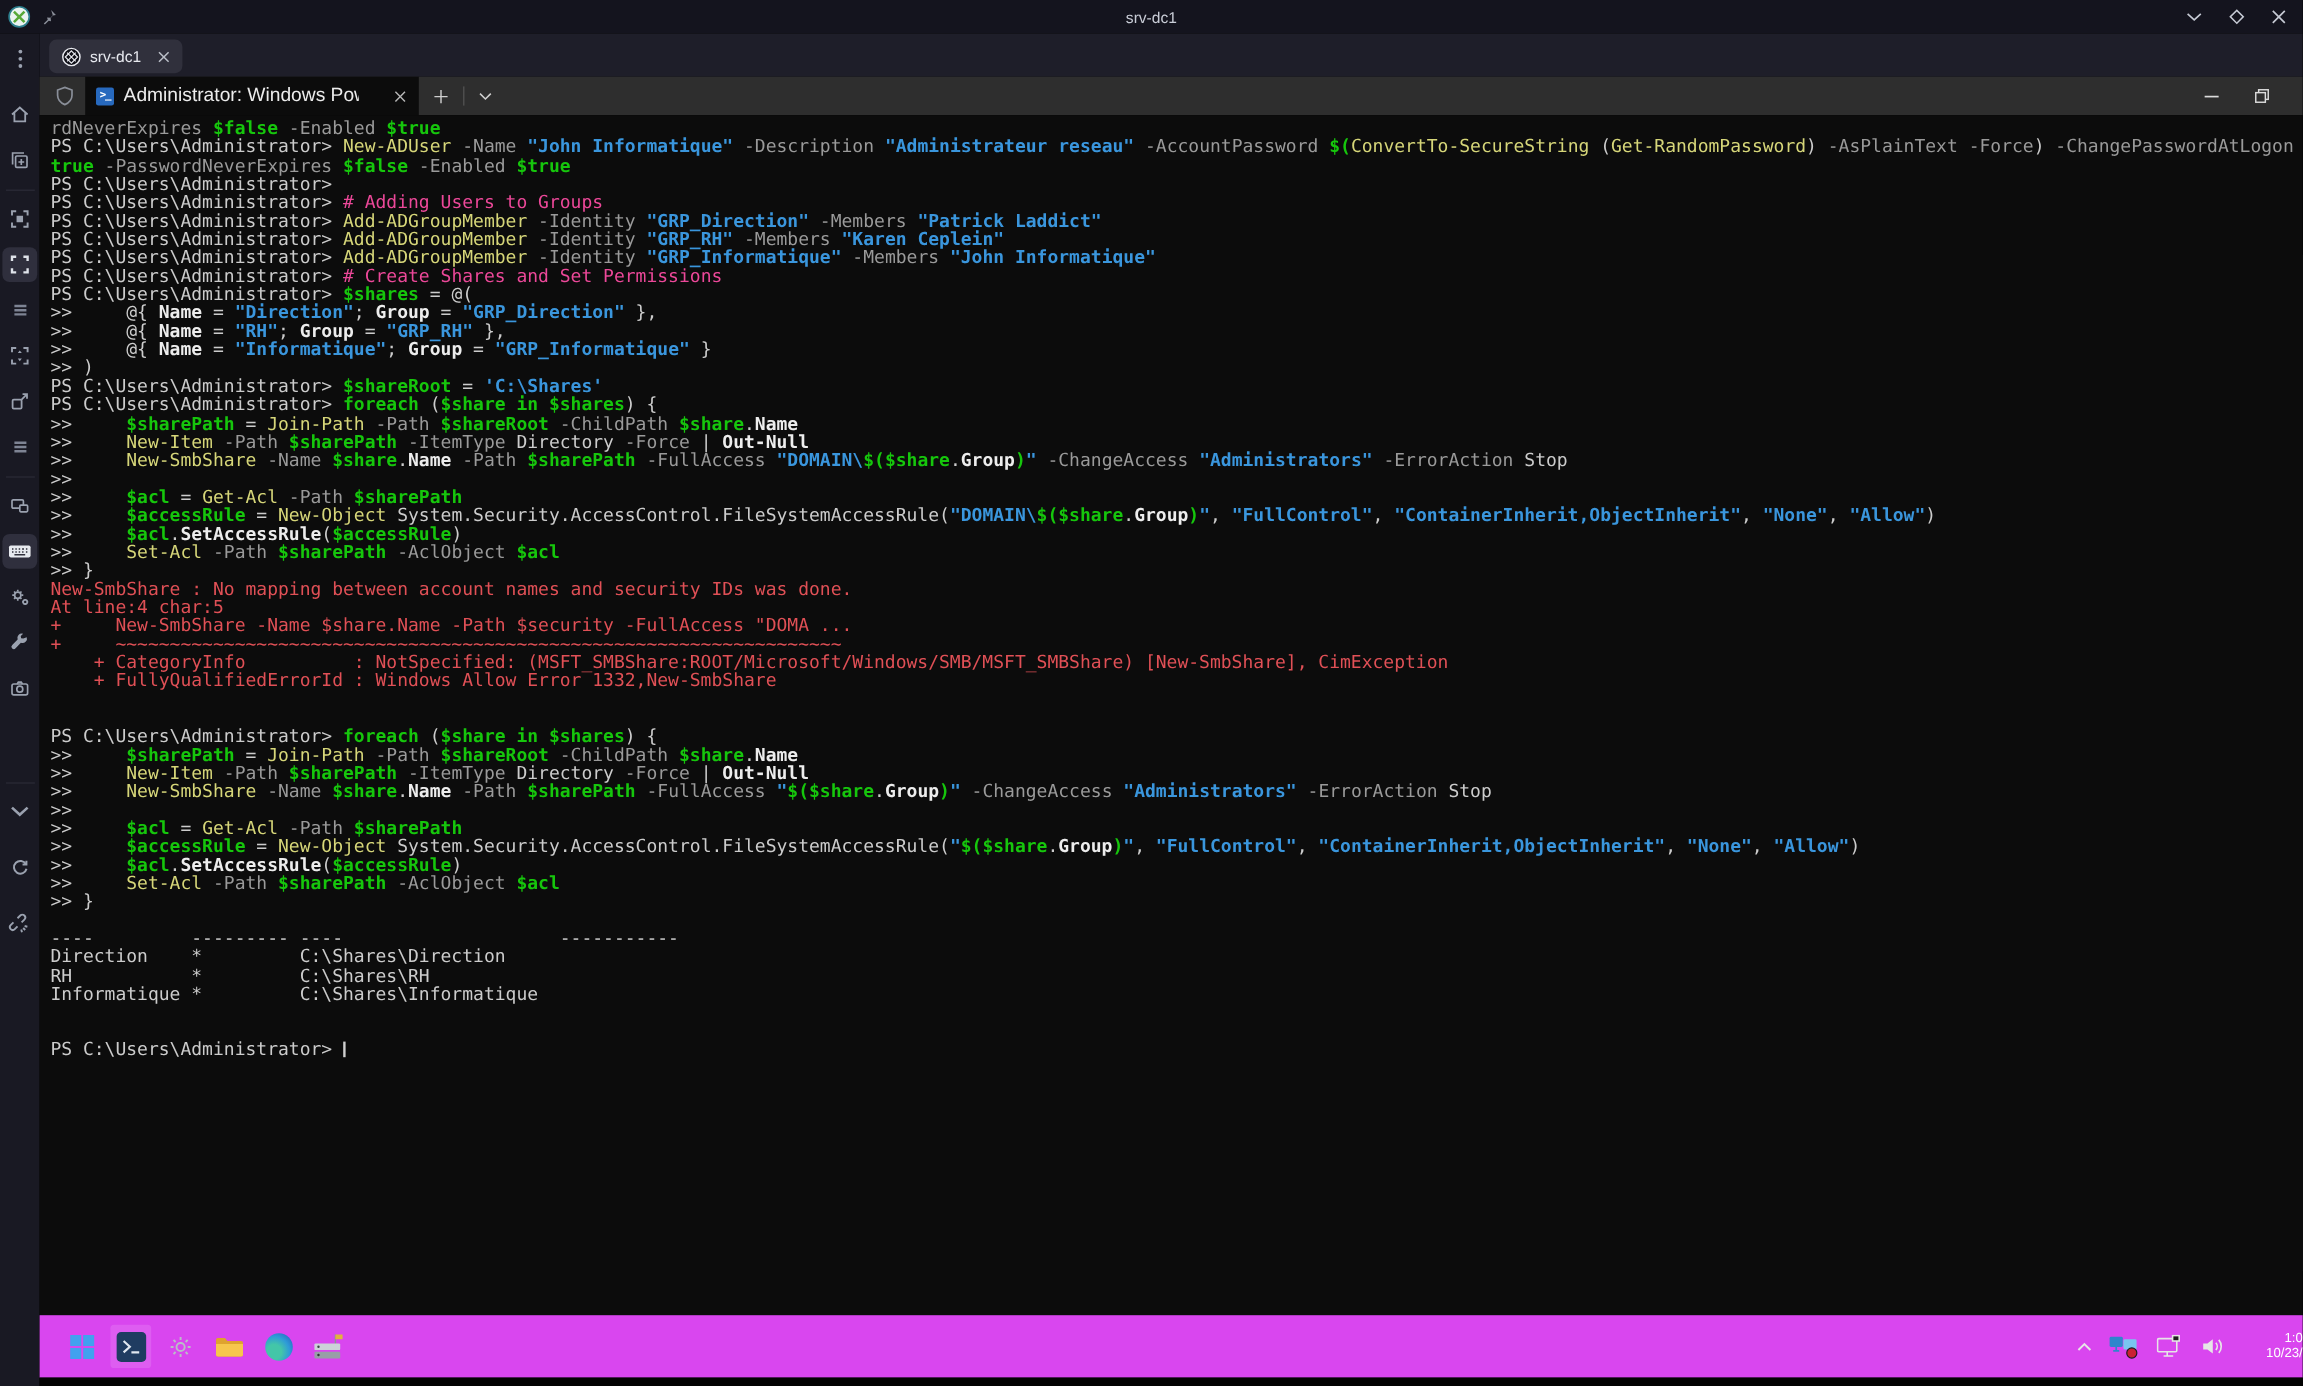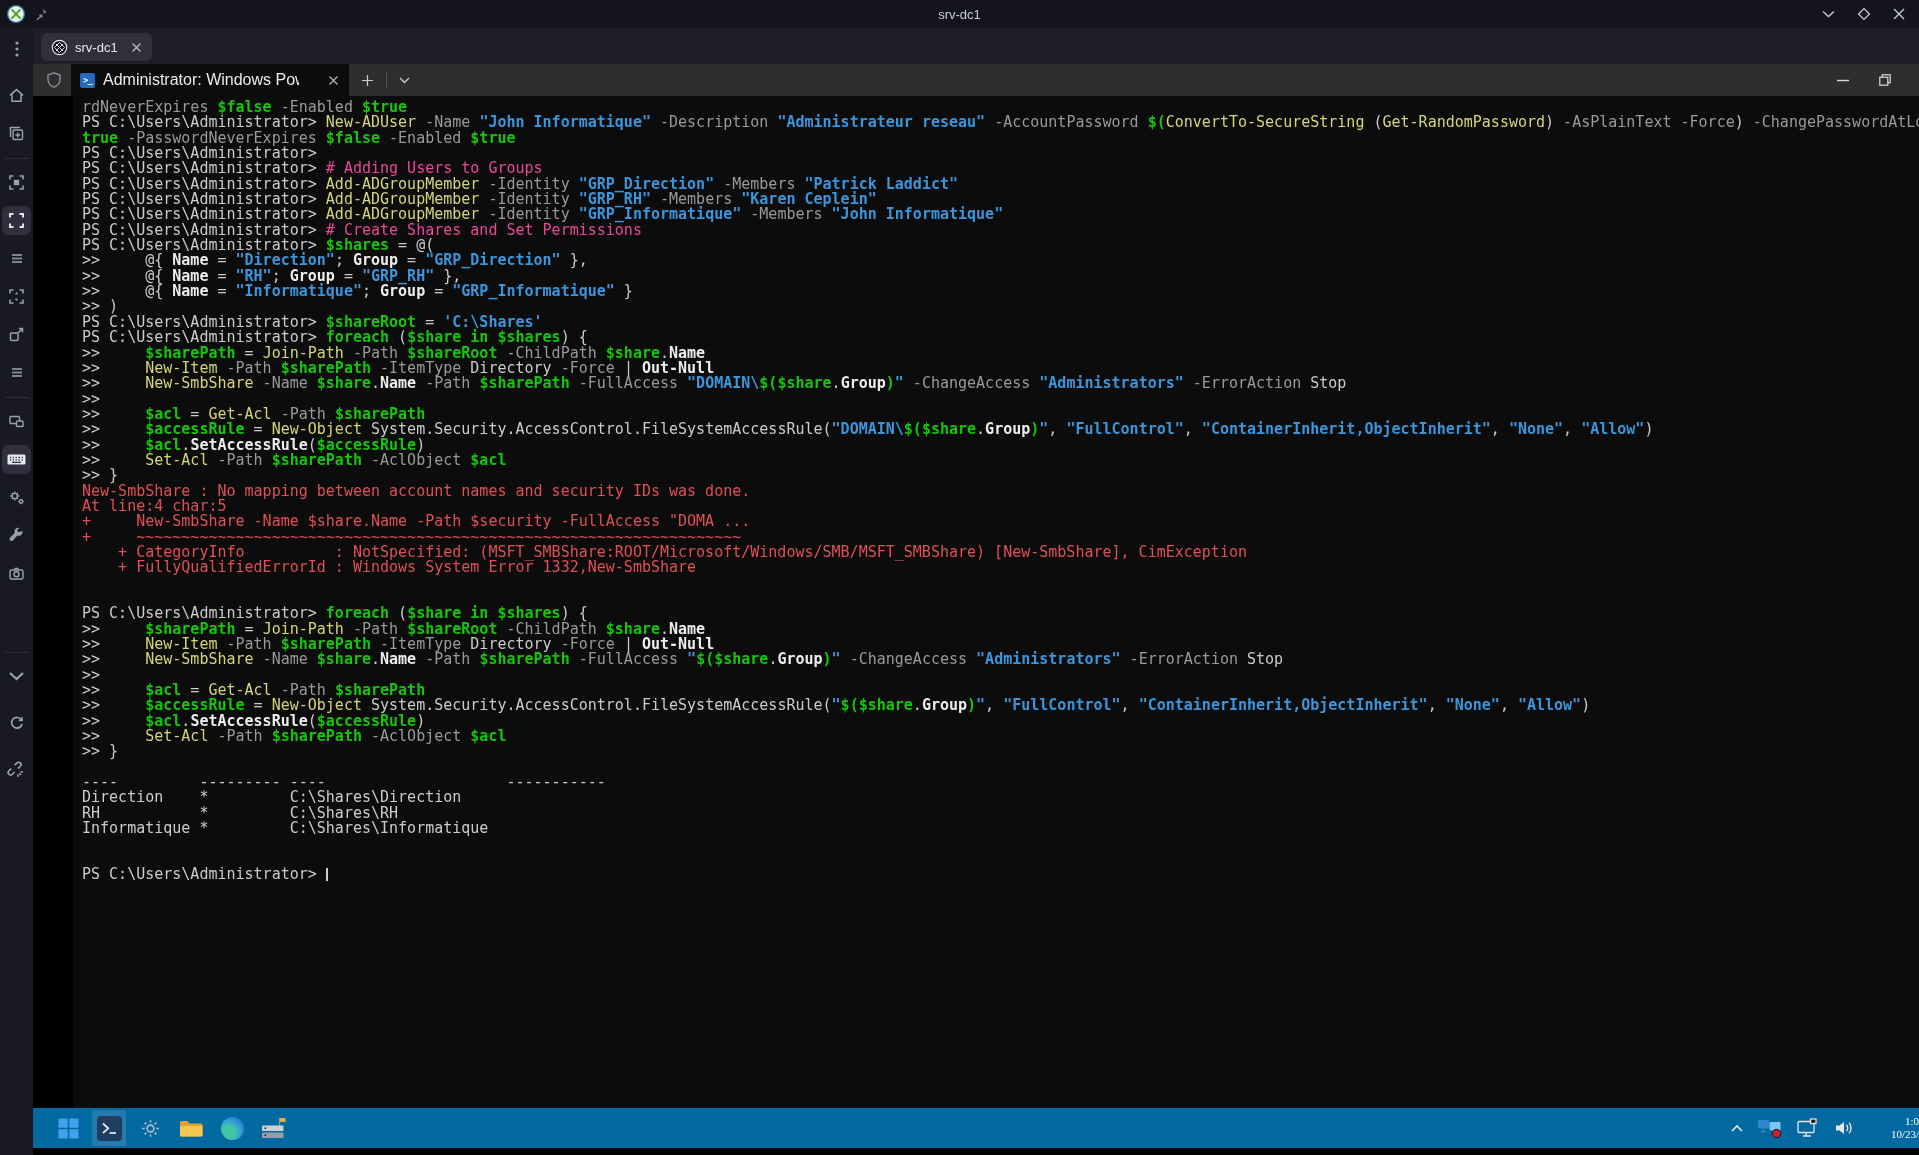--- a/index.html
+++ b/index.html
@@ -28,34 +28,34 @@
   .termbar { position:absolute; left:33px; top:64px; right:0; height:32px; background:#2e2e2e; display:flex; align-items:center; }
   .shield { margin:0 8px 0 12px; display:flex; }
   .ttab { height:32px; background:#0c0c0c; display:flex; align-items:center; gap:8px; padding:0 10px 0 9px; min-width:278px; }
   .psicon { width:15px; height:15px; background:#2769be; border-radius:2px; color:#fff; font-family:"DejaVu Sans Mono",monospace; font-size:9px; font-weight:bold; line-height:15px; text-align:center; letter-spacing:-1px; }
   .ttab-title { color:#ececec; font-size:16px; white-space:nowrap; max-width:196px; overflow:hidden; }
   .ttab-close { margin-left:auto; display:flex; }
   .tbar-btn { margin-left:12px; display:flex; align-items:center; }
   .tbar-sep { width:1px; height:16px; background:#555; margin-left:12px; }
   .term-controls { margin-left:auto; display:flex; align-items:center; gap:30px; padding-right:28px; }
 
-  .termbody { position:absolute; left:33px; top:96px; right:0; bottom:47px; background:#0c0c0c; padding:4px 0 0 9px; overflow:hidden;margin-left:40px; }
+  .termbody { position:absolute; left:33px; top:96px; right:0; bottom:47px; background:#0c0c0c; padding:4px 0 0 9px; overflow:hidden; }
   .tline { white-space:pre; height:15.35px; line-height:15.35px; font-family:"DejaVu Sans Mono",monospace; font-size:15px; }
   .c-d  { color:#cccccc; }
   .c-w  { color:#ededed; font-weight:bold; }
   .c-cmd{ color:#d6d679; font-weight:normal; }
   .c-p  { color:#9a9a9a; }
   .c-s  { color:#3a96dd; font-weight:bold; }
   .c-v  { color:#16c60c; font-weight:bold; }
   .c-cm { color:#ec4899; }
   .c-e  { color:#e05056; }
   .c-cursor { display:inline-block; width:2px; height:13px; background:#cfcfcf; vertical-align:-2px; }
 
   
-  .taskbar { position:absolute; left:33px; right:0; bottom:7px; height:40px; background:#0369a1; display:flex; align-items:center;font-family:Liberation Serif, serif; }
+  .taskbar { position:absolute; left:33px; right:0; bottom:7px; height:52px; background:#d946ef; display:flex; align-items:center; }
   .task-apps { display:flex; align-items:center; gap:7px; padding-left:18px; }
   .task-btn { width:34px; height:36px; display:flex; align-items:center; justify-content:center; border-radius:3px; }
   .task-btn.active { background:rgba(255,255,255,.13); }
   .folder { position:relative; width:25px; height:19px; }
   .edge-circle { width:23px; height:23px; border-radius:50%; background:radial-gradient(circle at 32% 68%, #43c6a8 0 28%, #2e9bd8 58%, #2456b9 100%); }
   .tray { margin-left:auto; display:flex; align-items:center; gap:13px; padding-right:0; }
   .tray-clock { width:50px; overflow:hidden; text-align:right; color:#fff; font-size:11px; line-height:13px; white-space:nowrap; }
   .bottomstrip { position:absolute; left:33px; right:0; bottom:0; height:7px; background:#020202; }
 
   svg { display:block; }
@@ -288,21 +288,21 @@
       <div class="tline"><span class="c-d">&gt;&gt;     </span><span class="c-v">$acl</span><span class="c-d"> = </span><span class="c-cmd">Get-Acl</span><span class="c-p"> -Path </span><span class="c-v">$sharePath</span></div>
       <div class="tline"><span class="c-d">&gt;&gt;     </span><span class="c-v">$accessRule</span><span class="c-d"> = </span><span class="c-cmd">New-Object</span><span class="c-d"> System.Security.AccessControl.FileSystemAccessRule(</span><span class="c-s">"DOMAIN\</span><span class="c-v">$($share</span><span class="c-d">.</span><span class="c-w">Group</span><span class="c-v">)</span><span class="c-s">"</span><span class="c-d">, </span><span class="c-s">"FullControl"</span><span class="c-d">, </span><span class="c-s">"ContainerInherit,ObjectInherit"</span><span class="c-d">, </span><span class="c-s">"None"</span><span class="c-d">, </span><span class="c-s">"Allow"</span><span class="c-d">)</span></div>
       <div class="tline"><span class="c-d">&gt;&gt;     </span><span class="c-v">$acl</span><span class="c-d">.</span><span class="c-w">SetAccessRule</span><span class="c-d">(</span><span class="c-v">$accessRule</span><span class="c-d">)</span></div>
       <div class="tline"><span class="c-d">&gt;&gt;     </span><span class="c-cmd">Set-Acl</span><span class="c-p"> -Path </span><span class="c-v">$sharePath</span><span class="c-p"> -AclObject </span><span class="c-v">$acl</span></div>
       <div class="tline"><span class="c-d">&gt;&gt; }</span></div>
       <div class="tline"><span class="c-e">New-SmbShare : No mapping between account names and security IDs was done.</span></div>
       <div class="tline"><span class="c-e">At line:4 char:5</span></div>
       <div class="tline"><span class="c-e">+     New-SmbShare -Name $share.Name -Path $security -FullAccess "DOMA ...</span></div>
       <div class="tline"><span class="c-e">+     ~~~~~~~~~~~~~~~~~~~~~~~~~~~~~~~~~~~~~~~~~~~~~~~~~~~~~~~~~~~~~~~~~~~</span></div>
       <div class="tline"><span class="c-e">    + CategoryInfo          : NotSpecified: (MSFT_SMBShare:ROOT/Microsoft/Windows/SMB/MSFT_SMBShare) [New-SmbShare], CimException</span></div>
-      <div class="tline"><span class="c-e">    + FullyQualifiedErrorId : Windows System Error 1332,New-SmbShare</span></div>
+      <div class="tline"><span class="c-e">    + FullyQualifiedErrorId : Windows Allow Error 1332,New-SmbShare</span></div>
       <div class="tline">&nbsp;</div>
       <div class="tline">&nbsp;</div>
       <div class="tline"><span class="c-d">PS C:\Users\Administrator&gt; </span><span class="c-v">foreach</span><span class="c-d"> (</span><span class="c-v">$share</span><span class="c-d"> </span><span class="c-v">in</span><span class="c-d"> </span><span class="c-v">$shares</span><span class="c-d">) {</span></div>
       <div class="tline"><span class="c-d">&gt;&gt;     </span><span class="c-v">$sharePath</span><span class="c-d"> = </span><span class="c-cmd">Join-Path</span><span class="c-p"> -Path </span><span class="c-v">$shareRoot</span><span class="c-p"> -ChildPath </span><span class="c-v">$share</span><span class="c-d">.</span><span class="c-w">Name</span></div>
       <div class="tline"><span class="c-d">&gt;&gt;     </span><span class="c-cmd">New-Item</span><span class="c-p"> -Path </span><span class="c-v">$sharePath</span><span class="c-p"> -ItemType </span><span class="c-d">Directory</span><span class="c-p"> -Force </span><span class="c-d">| </span><span class="c-w">Out-Null</span></div>
       <div class="tline"><span class="c-d">&gt;&gt;     </span><span class="c-cmd">New-SmbShare</span><span class="c-p"> -Name </span><span class="c-v">$share</span><span class="c-d">.</span><span class="c-w">Name</span><span class="c-p"> -Path </span><span class="c-v">$sharePath</span><span class="c-p"> -FullAccess </span><span class="c-s">"</span><span class="c-v">$($share</span><span class="c-d">.</span><span class="c-w">Group</span><span class="c-v">)</span><span class="c-s">"</span><span class="c-p"> -ChangeAccess </span><span class="c-s">"Administrators"</span><span class="c-p"> -ErrorAction </span><span class="c-d">Stop</span></div>
       <div class="tline"><span class="c-d">&gt;&gt;</span></div>
       <div class="tline"><span class="c-d">&gt;&gt;     </span><span class="c-v">$acl</span><span class="c-d"> = </span><span class="c-cmd">Get-Acl</span><span class="c-p"> -Path </span><span class="c-v">$sharePath</span></div>
       <div class="tline"><span class="c-d">&gt;&gt;     </span><span class="c-v">$accessRule</span><span class="c-d"> = </span><span class="c-cmd">New-Object</span><span class="c-d"> System.Security.AccessControl.FileSystemAccessRule(</span><span class="c-s">"</span><span class="c-v">$($share</span><span class="c-d">.</span><span class="c-w">Group</span><span class="c-v">)</span><span class="c-s">"</span><span class="c-d">, </span><span class="c-s">"FullControl"</span><span class="c-d">, </span><span class="c-s">"ContainerInherit,ObjectInherit"</span><span class="c-d">, </span><span class="c-s">"None"</span><span class="c-d">, </span><span class="c-s">"Allow"</span><span class="c-d">)</span></div>
       <div class="tline"><span class="c-d">&gt;&gt;     </span><span class="c-v">$acl</span><span class="c-d">.</span><span class="c-w">SetAccessRule</span><span class="c-d">(</span><span class="c-v">$accessRule</span><span class="c-d">)</span></div>

